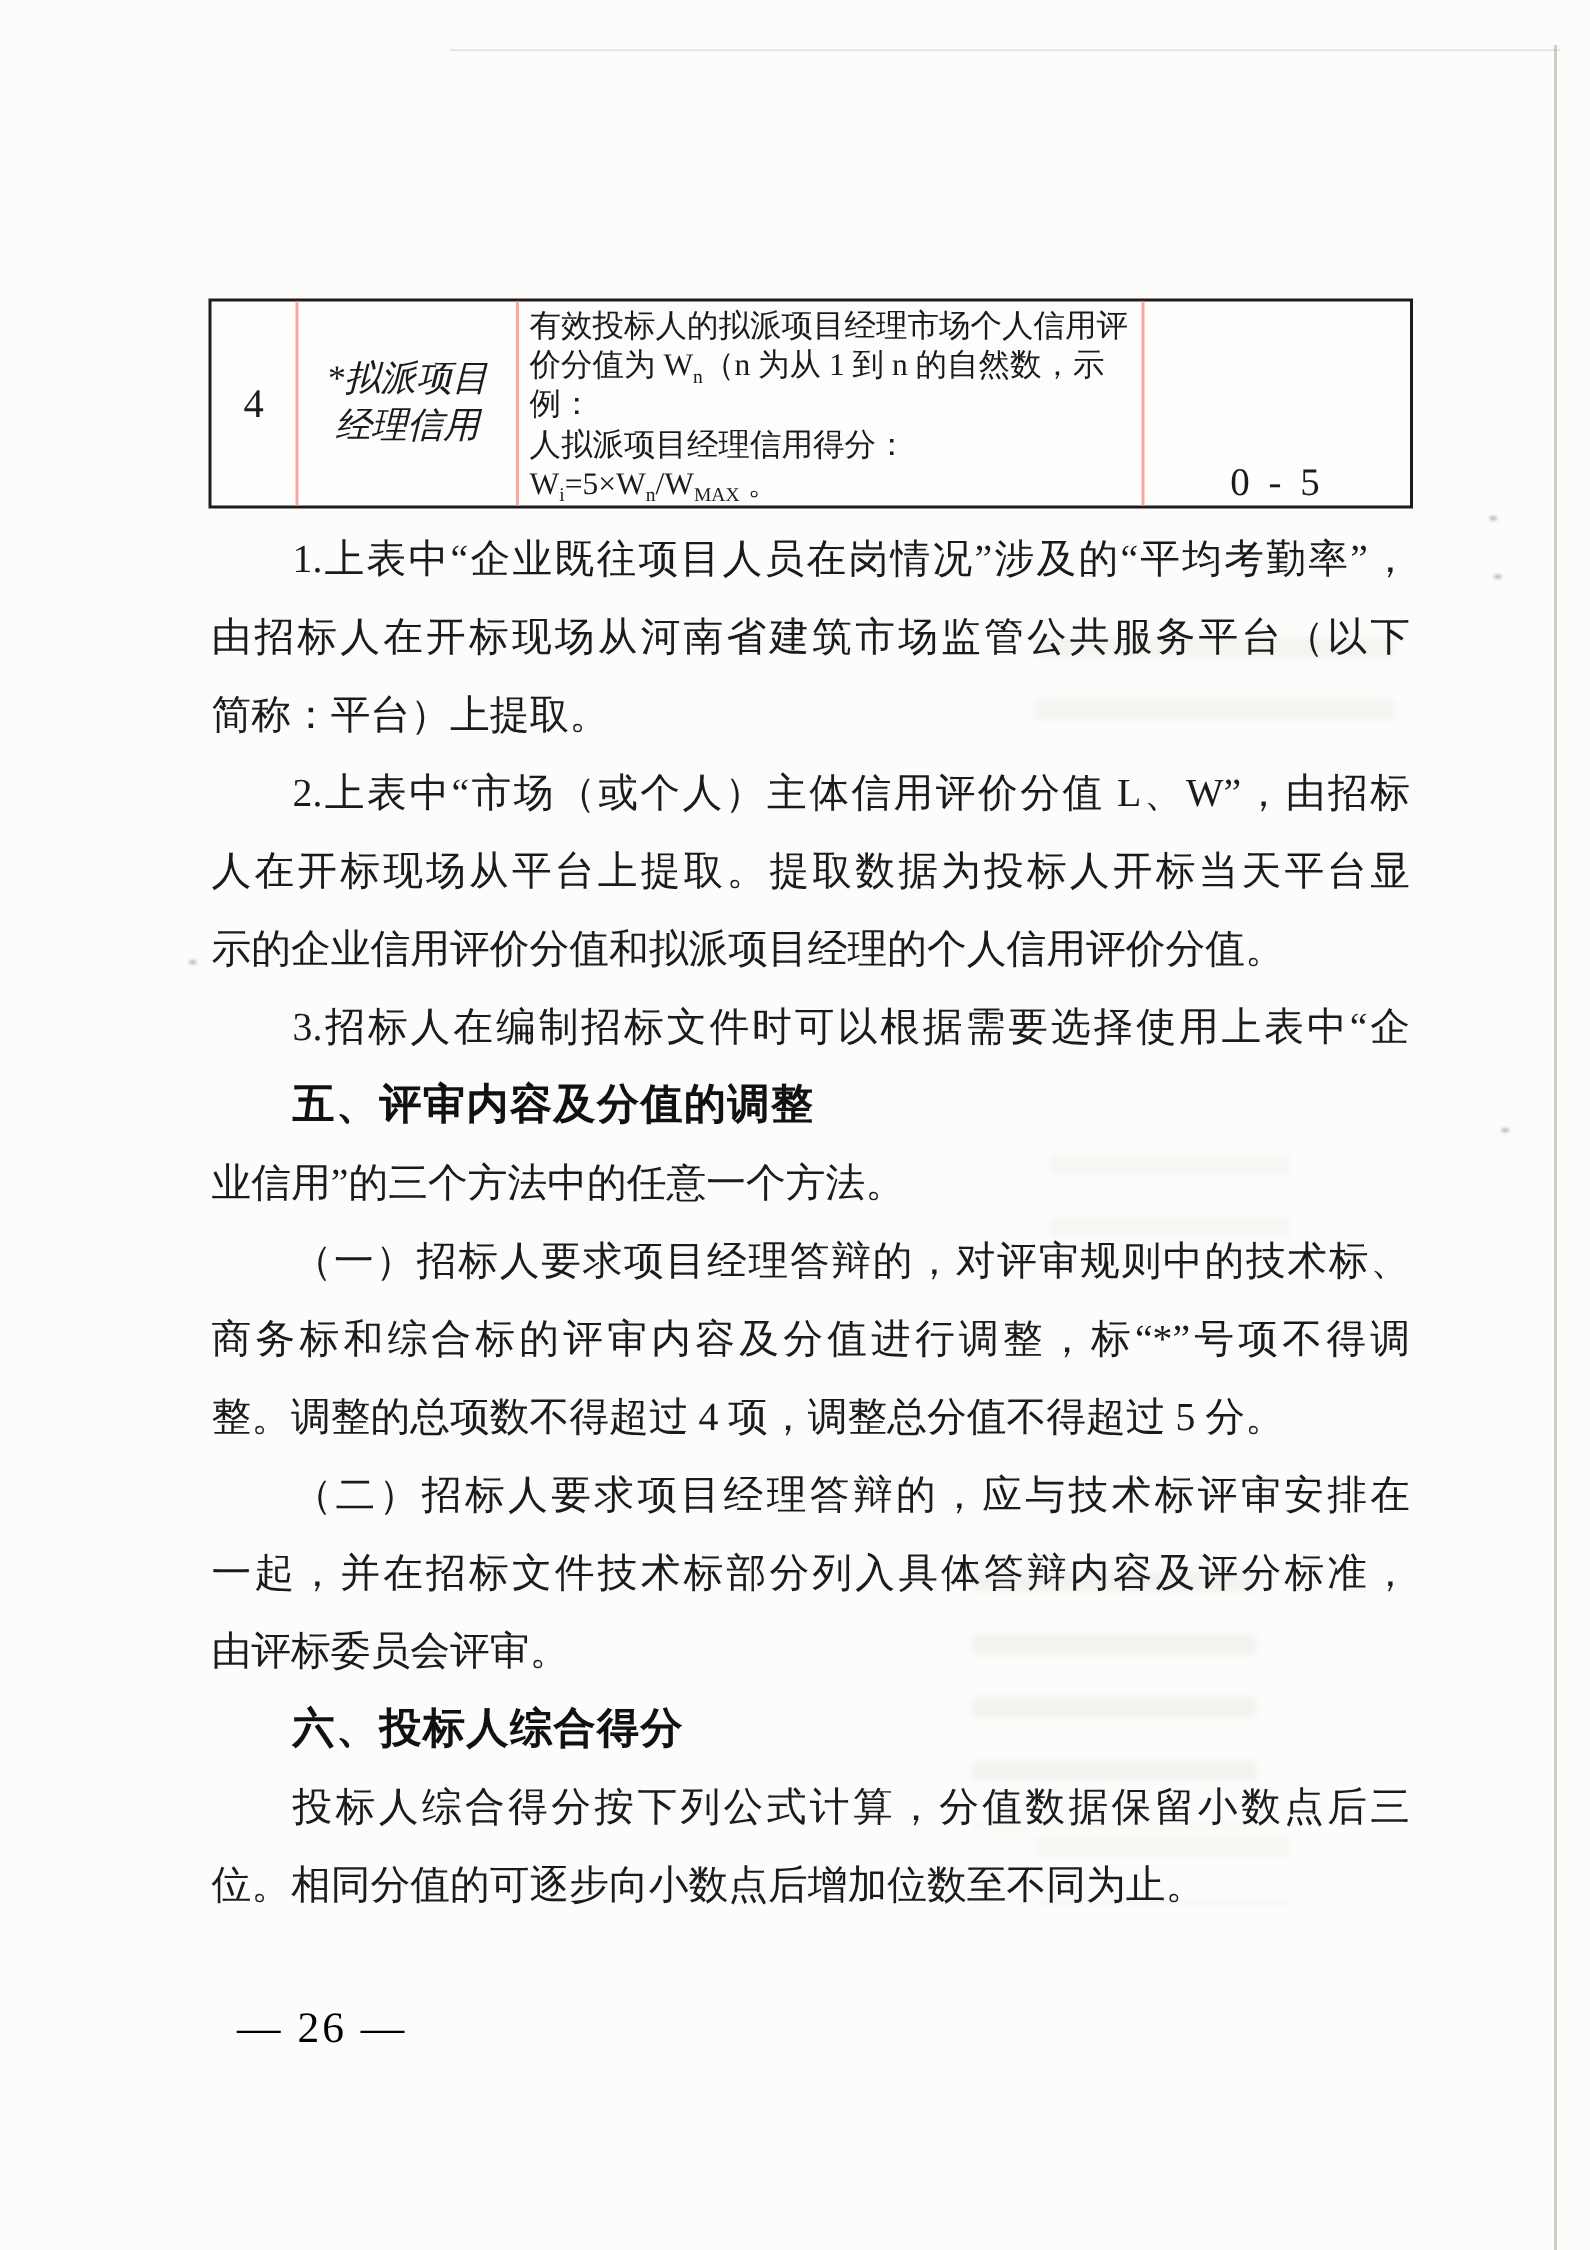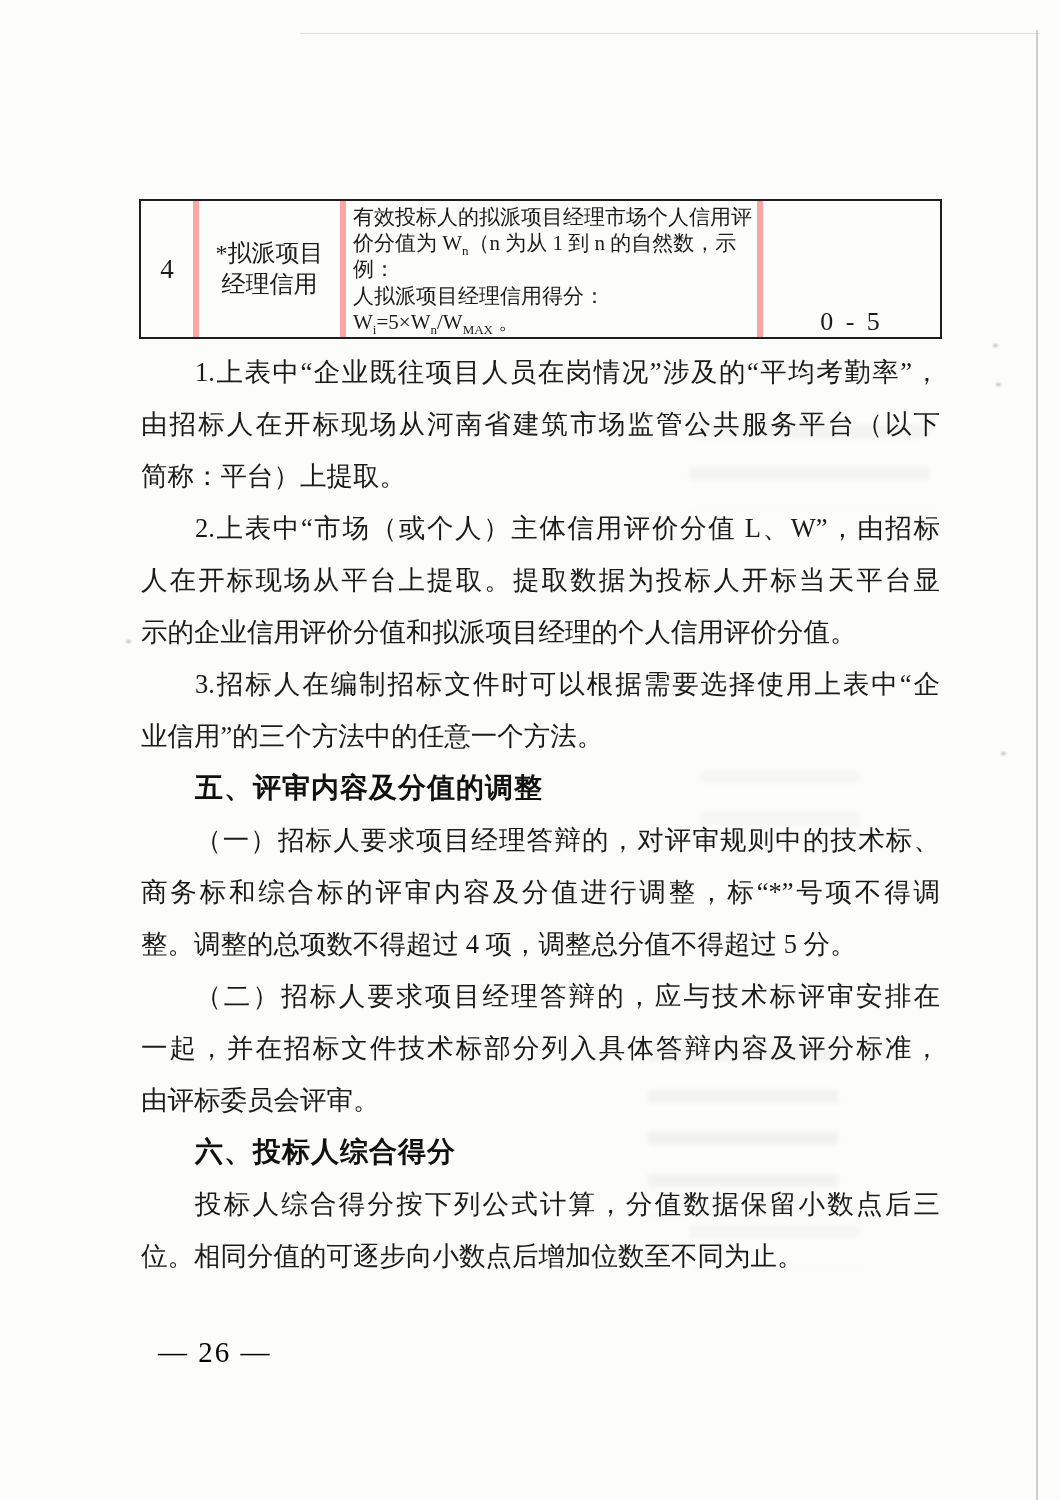--- a/index.html
+++ b/index.html
@@ -39,27 +39,27 @@
 
   
   .eval-table {
     position:absolute; left:139px; top:199px; width:803px; height:140px;
     display:grid; grid-template-columns:58px 147px 417px auto;
     border:2.5px solid #1d1d1d;
     box-sizing:border-box;
     background:#fdfdfb;
   }
   .cell {
-    border-right:6px solid #fca5a5;
+    border-right:2px solid #fca5a5;
     box-sizing:border-box;
     display:flex; align-items:center; justify-content:center;
   }
   .cell:last-child { border-right:none; }
   .c-seq  { font-size:27px; }
-  .c-crit { text-align:center; font-size:24px; line-height:31px; padding:0 7px; }
+  .c-crit { text-align:center; font-size:24px; line-height:31px; padding:0 7px;font-style:italic; }
   .c-desc {
     display:block; padding:3px 4px 0 7px;
     font-size:21px; line-height:26.2px; text-align:left;
   }
   .c-score { font-size:26px; letter-spacing:3px;align-items:flex-end; }
   sub { font-size:.62em; line-height:0; }
 
   
   .doc-body {
     position:absolute; left:141px; top:346px; width:799px;
@@ -116,23 +116,23 @@
   <div class="doc-body">
     <div class="ln j ind">1.上表中“企业既往项目人员在岗情况”涉及的“平均考勤率”，</div>
     <div class="ln j">由招标人在开标现场从河南省建筑市场监管公共服务平台（以下</div>
     <div class="ln">简称：平台）上提取。</div>
 
     <div class="ln j ind">2.上表中“市场（或个人）主体信用评价分值 L、W”，由招标</div>
     <div class="ln j">人在开标现场从平台上提取。提取数据为投标人开标当天平台显</div>
     <div class="ln">示的企业信用评价分值和拟派项目经理的个人信用评价分值。</div>
 
     <div class="ln j ind">3.招标人在编制招标文件时可以根据需要选择使用上表中“企</div>
+    <div class="ln hd ind">五、评审内容及分值的调整</div>
+
     <div class="ln">业信用”的三个方法中的任意一个方法。</div>
-
-    <div class="ln hd ind">五、评审内容及分值的调整</div>
 
     <div class="ln j ind">（一）招标人要求项目经理答辩的，对评审规则中的技术标、</div>
     <div class="ln j">商务标和综合标的评审内容及分值进行调整，标“*”号项不得调</div>
     <div class="ln">整。调整的总项数不得超过 4 项，调整总分值不得超过 5 分。</div>
 
     <div class="ln j ind">（二）招标人要求项目经理答辩的，应与技术标评审安排在</div>
     <div class="ln j">一起，并在招标文件技术标部分列入具体答辩内容及评分标准，</div>
     <div class="ln">由评标委员会评审。</div>
 
     <div class="ln hd ind">六、投标人综合得分</div>

